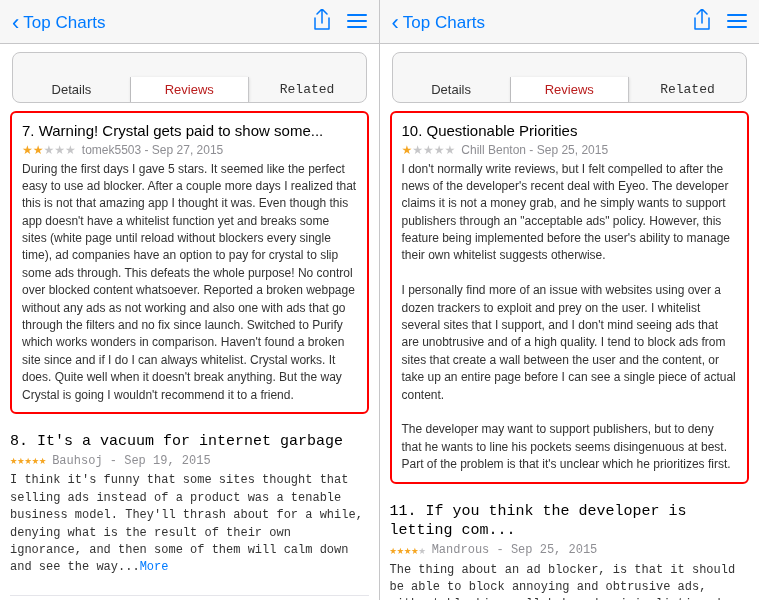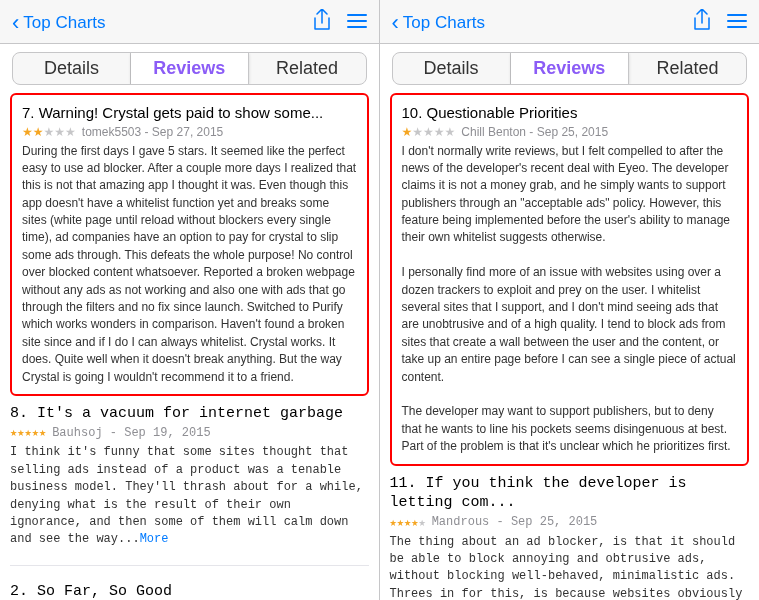--- a/index.html
+++ b/index.html
@@ -51,47 +51,48 @@
       margin: 8px 12px;
       border: 1px solid #c6c6c8;
       border-radius: 8px;
       overflow: hidden;
       background: #f7f7f7;
     }
     .seg-item {
       flex: 1;
       text-align: center;
       padding: 5px 0;
-      font-size: 18px;
+      font-size: 13px;
       color: #333;
       background: transparent;
       border-right: 1px solid #c6c6c8;
       cursor: pointer;
-    }
-    .seg-item:last-child { border-right: none; }
+      margin-top: 24px;
+    }
+    .seg-item:last-child { border-right: none; font-family: Liberation Mono, monospace; }
     .seg-item.active {
       background: #fff;
-      font-weight: 700;
-      color: #8b5cf6;
+      font-weight: 400;
+      color: #b91c1c;
       box-shadow: 0 1px 3px rgba(0,0,0,0.15);
     }
 
     
     .content {
       flex: 1;
       overflow-y: auto;
       padding: 0 10px 10px;
     }
 
     
     .review-card {
       border: 2px solid red;
       border-radius: 6px;
       padding: 8px 10px;
-      margin-bottom: 0;
+      margin-bottom: 10px;
       background: #fff;
     }
     .review-card.no-border {
       border: none;
       padding-left: 0;
       padding-right: 0;
       font-family: Liberation Mono, monospace;
     }
 
     .review-title {

